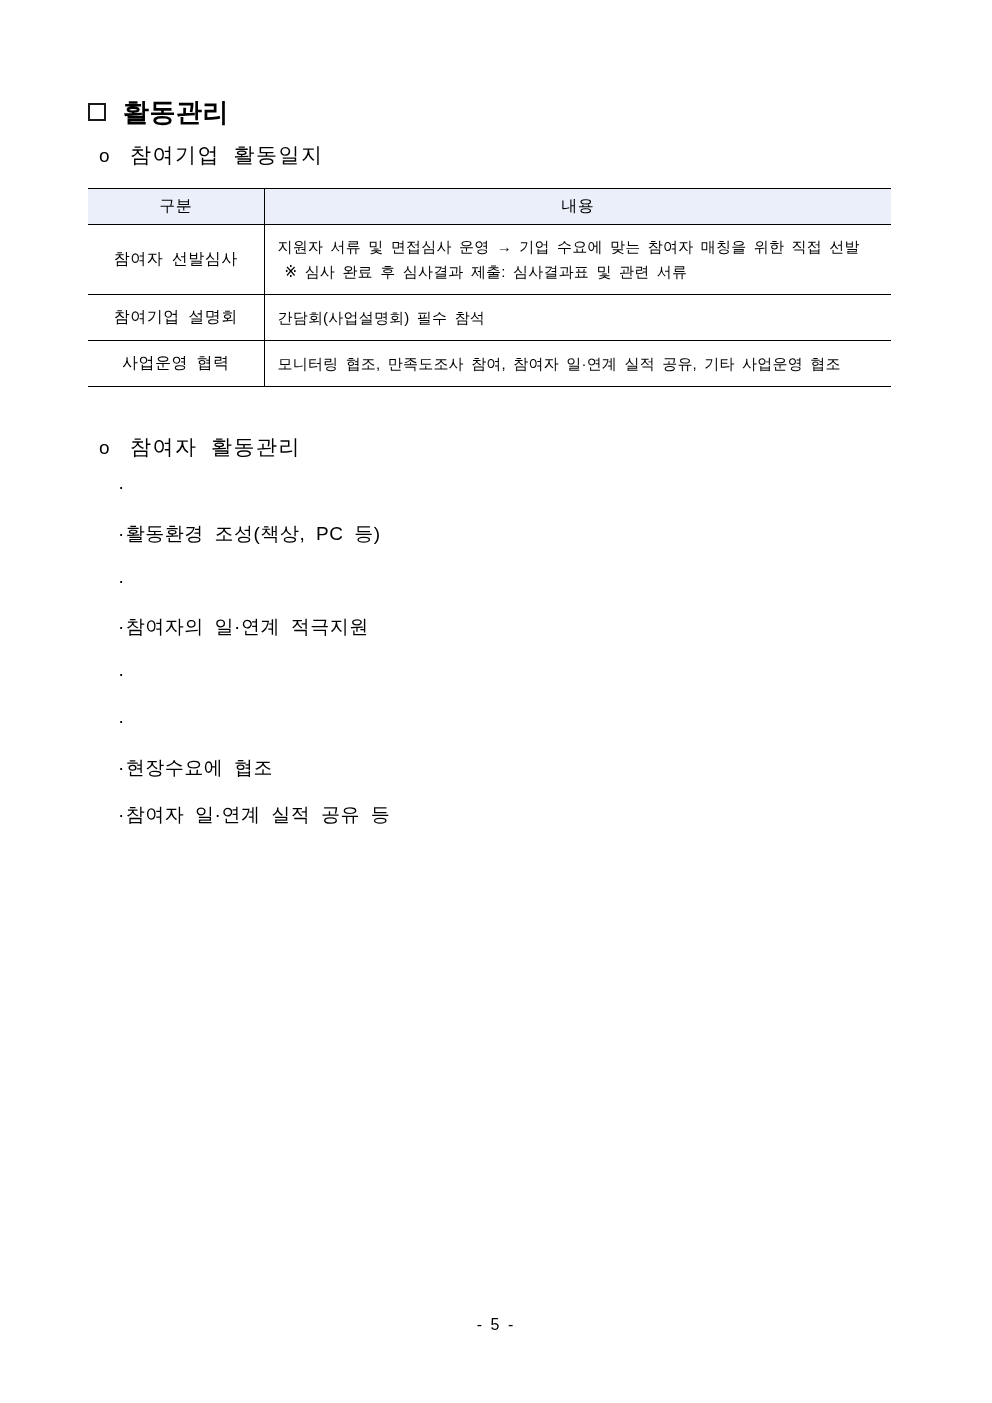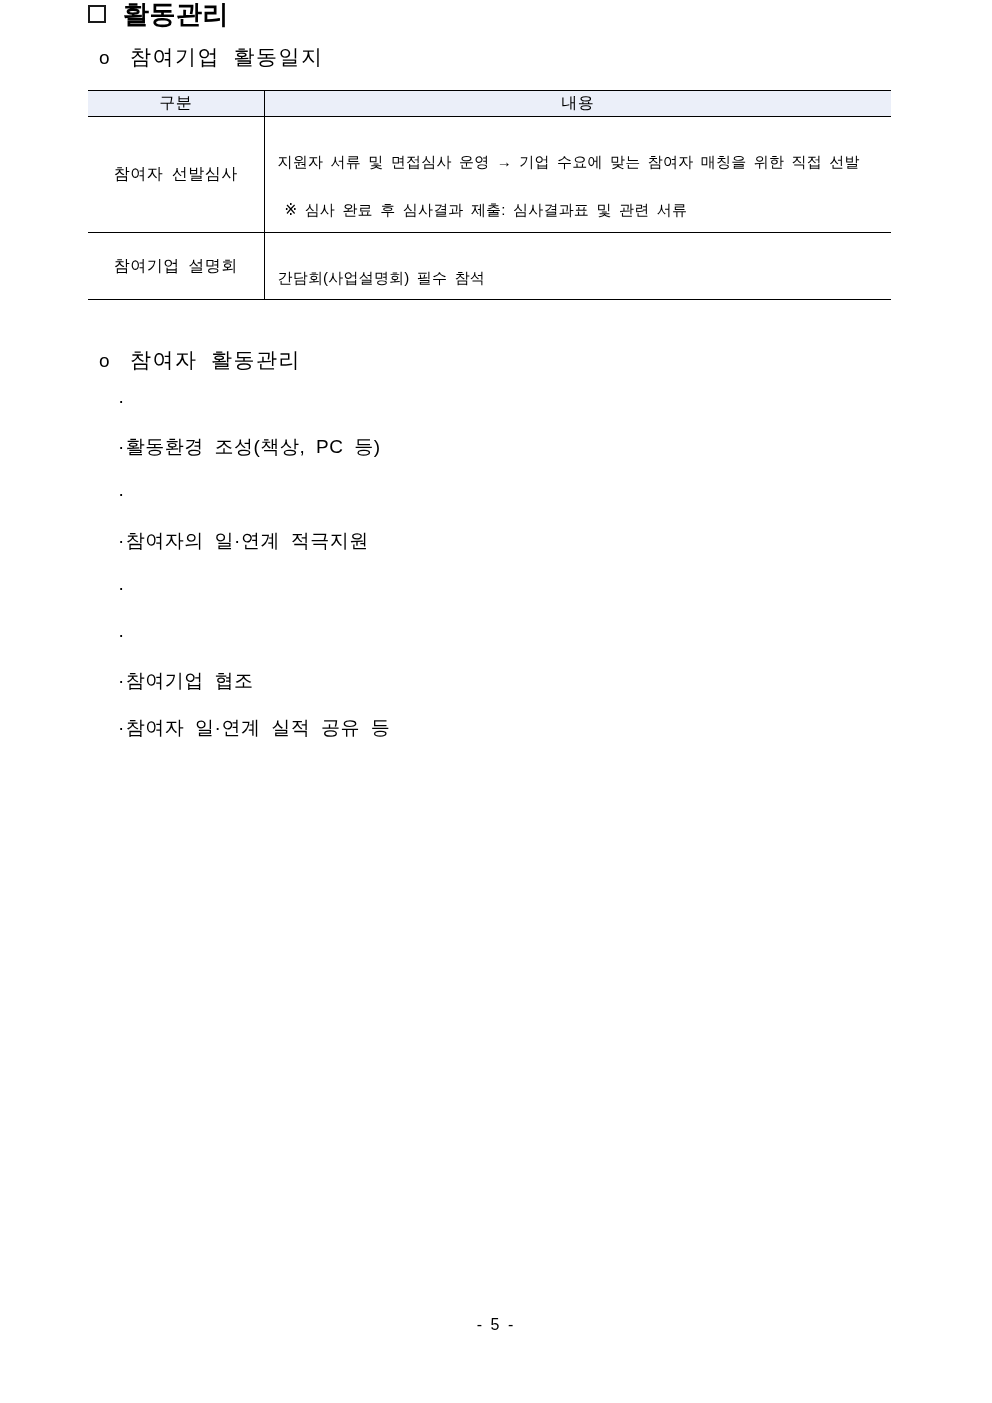--- a/index.html
+++ b/index.html
@@ -20,20 +20,21 @@
     font-family: "Liberation Sans", "DejaVu Sans", sans-serif;
   }
   .content {
     position: absolute;
     left: 88px;
     top: 0;
     width: 803px;
   }
   
   .doc-title {
+    margin-top: 98px;
     display: flex;
     align-items: center;
     font-size: 26px;
     font-weight: 800;
     letter-spacing: 0.5px;
     line-height: 1.1;
   }
   .square-marker {
     width: 18px;
     height: 18px;
@@ -73,42 +74,42 @@
   table.obligations td {
     border-bottom: 1.5px solid var(--table-border);
   }
   table.obligations th:first-child,
   table.obligations td:first-child {
     border-right: 1.5px solid var(--table-border);
     width: 176px;
   }
   table.obligations thead th {
     background: var(--table-header-bg);
-    height: 26px;
+    height: 36px;
     font-weight: 400;
     font-size: 16px;
     text-align: center;
     letter-spacing: 0.5px;
     font-family: Liberation Serif, serif;
   }
   td.cat-cell {
     text-align: center;
     font-size: 16px;
     letter-spacing: 0.5px;
     word-spacing: 4px;
     padding: 12px 4px;
     font-family: Liberation Serif, serif;
   }
   td.desc-cell {
     padding: 9px 13px;
     line-height: 1.7;
     word-spacing: 3px;
     letter-spacing: 0.2px;
   }
-  .desc-line { white-space: normal; margin-top: 23px; }
+  .desc-line { white-space: normal; }
   .note-line { padding-left: 7px; }
   
   ul.activity-list {
     list-style: none;
     margin: 16px 0 0 30px;
     padding: 0;
   }
   ul.activity-list li {
     font-size: 19px;
     letter-spacing: 0.5px;
@@ -166,20 +167,26 @@
 
 
   <tr>
     <td class="cat-cell">참여기업 설명회</td>
     <td class="desc-cell">
             <div class="desc-line">간담회(사업설명회) 필수 참석</div>
           </td>
   </tr>
 
 
+  <tr>
+    <td class="cat-cell">사업운영 협력</td>
+    <td class="desc-cell">
+            <div class="desc-line">모니터링 협조, 만족도조사 참여, 참여자 일·연계 실적 공유, 기타 사업운영 협조</div>
+          </td>
+  </tr>
 </tbody>
   </table>
 
   <div class="section-heading second">
     <span class="marker">o</span>
     <span>참여자 활동관리</span>
   </div>
 
   <ul class="activity-list">
   <li>
@@ -203,21 +210,21 @@
   <li>
     <span class="dot">·</span>
   </li>
 
   <li>
     <span class="dot">·</span>
   </li>
 
   <li>
     <span class="dot">·</span>
-    <span>참여기업 협조</span>
+    <span>현장수요에 협조</span>
   </li>
 
   <li>
     <span class="dot">·</span>
     <span>참여자 일·연계 실적 공유 등</span>
   </li>
 </ul>
 
 </div>
 

